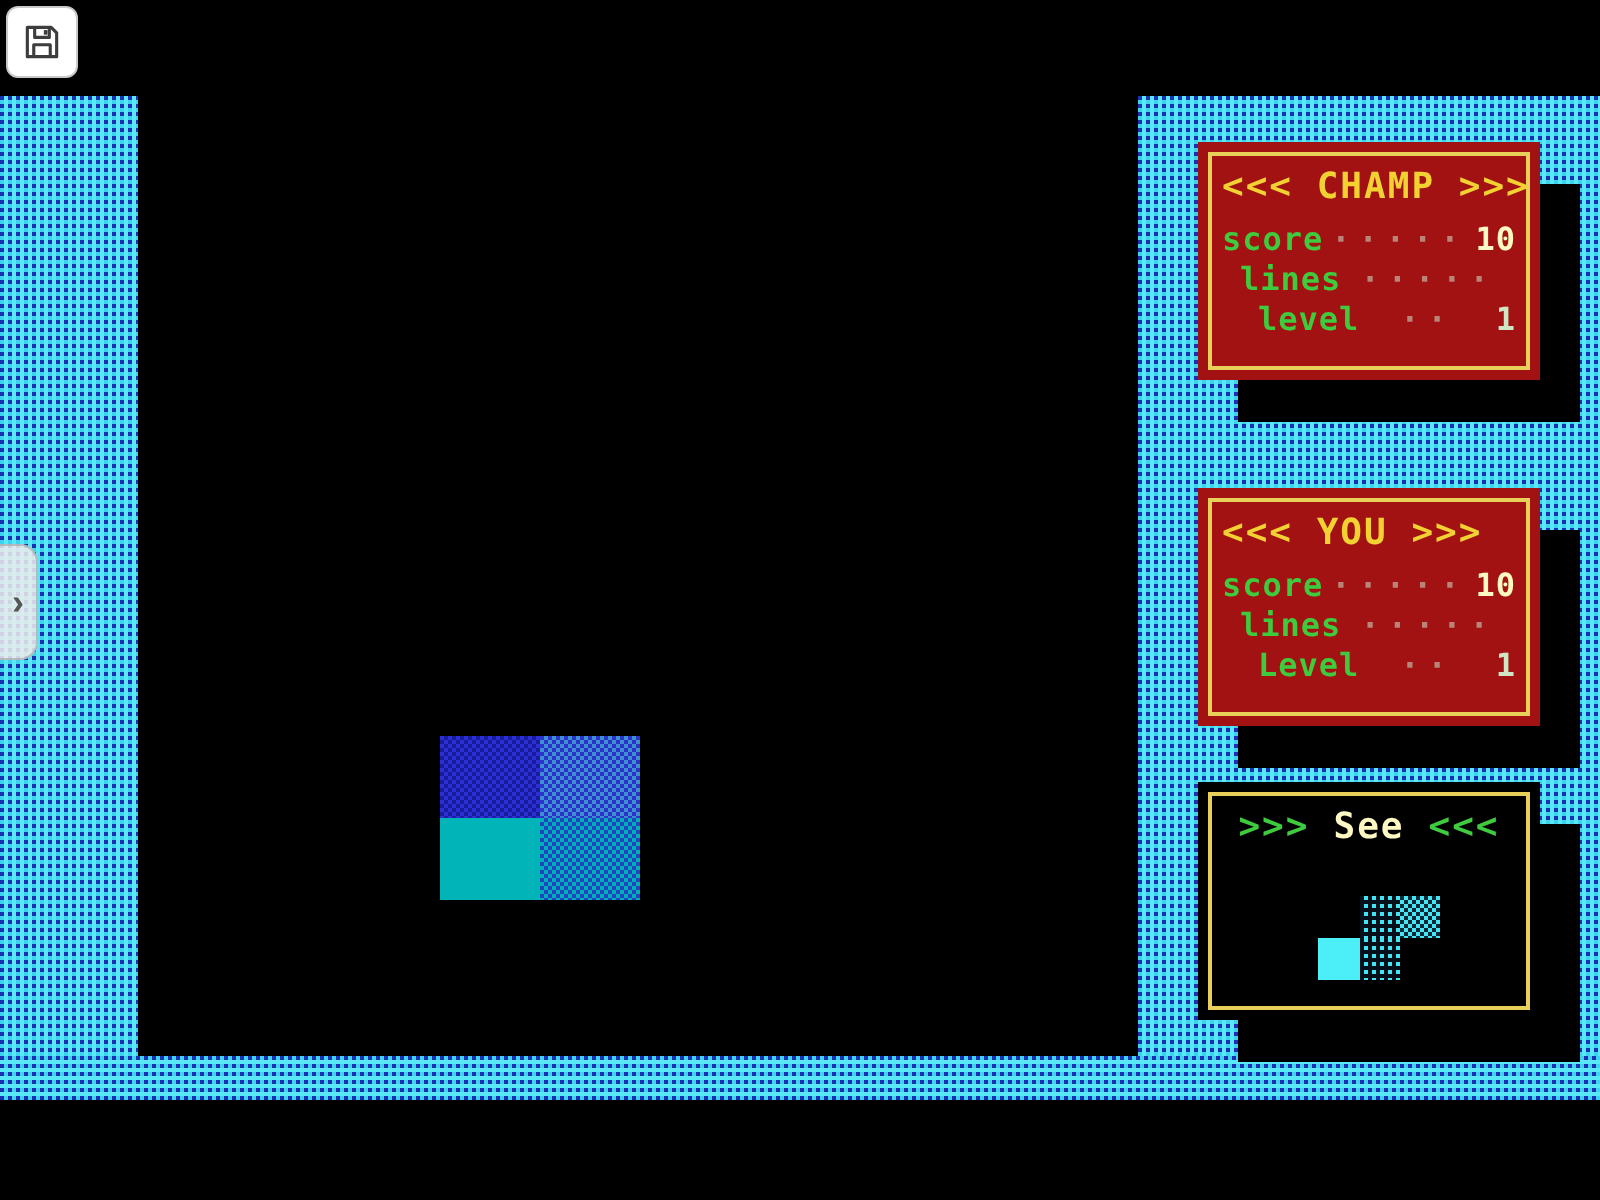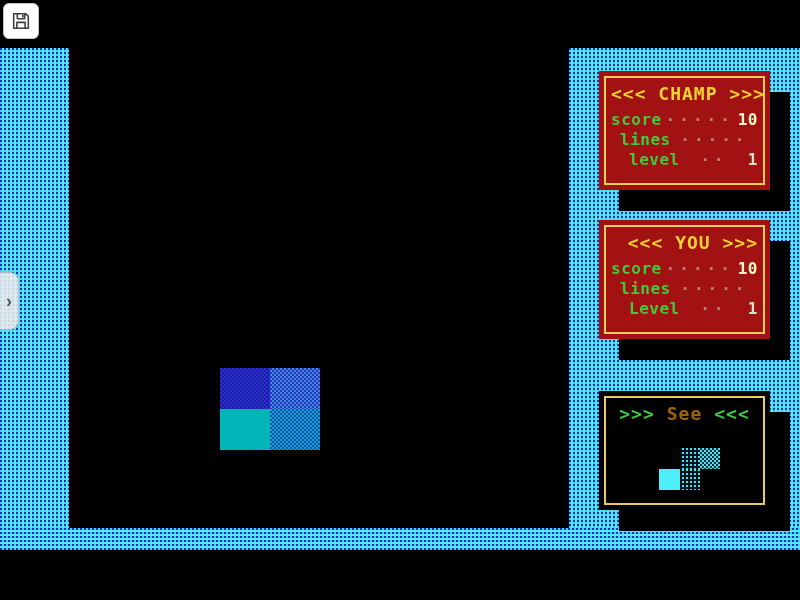--- a/index.html
+++ b/index.html
@@ -22,34 +22,34 @@
       repeating-linear-gradient(180deg, rgba(0,0,0,0) 0 2px, #59e8f8 2px 4px),
       repeating-linear-gradient(90deg, #1b2fb4 0 2px, #3fd2ec 2px 4px);}
   .playfield{position:absolute;left:69px;top:48px;width:500px;height:480px;background:#000;}
 
   
   .panel{position:absolute;left:599px;width:171px;height:119px;box-shadow:20px 21px 0 #000;box-sizing:border-box;}
   .panel.red{background:#a31212;}
   .panel.black{background:#000;}
   .panel .inner{position:absolute;inset:5px;border:2px solid #e8cf5a;pointer-events:none;}
   .panel .content{position:absolute;inset:9px 12px;display:flex;flex-direction:column;}
-  .panel-title{text-align:right;font-weight:bold;font-size:18px;letter-spacing:1px;
+  .panel-title{text-align:left;font-weight:bold;font-size:18px;letter-spacing:1px;
                color:#f2d233;margin:3px 0 6px 0;white-space:pre;}
   .row{display:flex;align-items:baseline;font-weight:bold;font-size:16px;line-height:20px;letter-spacing:.5px;}
   .row .lbl{color:#3ecb3e;white-space:pre;}
   .row .dots{flex:1;text-align:center;color:#b98578;letter-spacing:4px;overflow:hidden;white-space:nowrap;}
   .row .val{color:#fef9c3;}
   .row .val.pale{color:#cfe6c4;}
   .ind1{padding-left:9px;}
   .ind2{padding-left:18px;}
 
   .next-title{display:flex;justify-content:center;gap:12px;font-weight:bold;font-size:18px;
               letter-spacing:1px;margin-top:12px;white-space:pre;}
   .next-title .chev{color:#3ecb3e;}
-  .next-title .word{color:#a16207;}
+  .next-title .word{color:#fef9c3;}
 
   
   .blk{position:absolute;background-size:4px 4px;}
   .pf-tl{left:220px;top:368px;width:50px;height:41px;
          background-image:repeating-conic-gradient(#1a1c9e 0% 25%, #2b2fd4 0% 50%);}
   .pf-tr{left:270px;top:368px;width:50px;height:41px;
          background-image:repeating-conic-gradient(#3e8fd0 0% 25%, #2b33cc 0% 50%);}
   .pf-bl{left:220px;top:409px;width:50px;height:41px;background:#00b4b8;}
   .pf-br{left:270px;top:409px;width:50px;height:41px;
          background-image:repeating-conic-gradient(#2244c0 0% 25%, #00b0b8 0% 50%);}
@@ -102,21 +102,21 @@
         <span class="val"></span>
       </div>
       <div class="row ind2">
         <span class="lbl">level</span>
         <span class="dots">··</span>
         <span class="val pale">1</span>
       </div>
     </div>
   </div>
 
-  <div class="panel red" style="top:220px;">
+  <div class="panel red" style="top:244px;">
     <div class="inner"></div>
     <div class="content">
       <div class="panel-title">&lt;&lt;&lt; YOU &gt;&gt;&gt;</div>
       <div class="row">
         <span class="lbl">score</span>
         <span class="dots">·····</span>
         <span class="val">10</span>
       </div>
       <div class="row ind1">
         <span class="lbl">lines</span>

